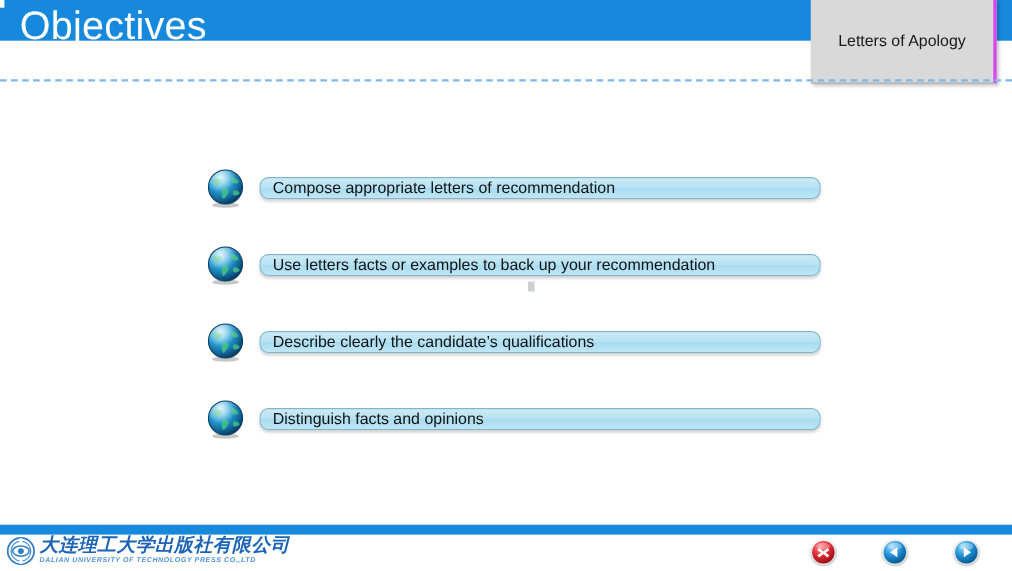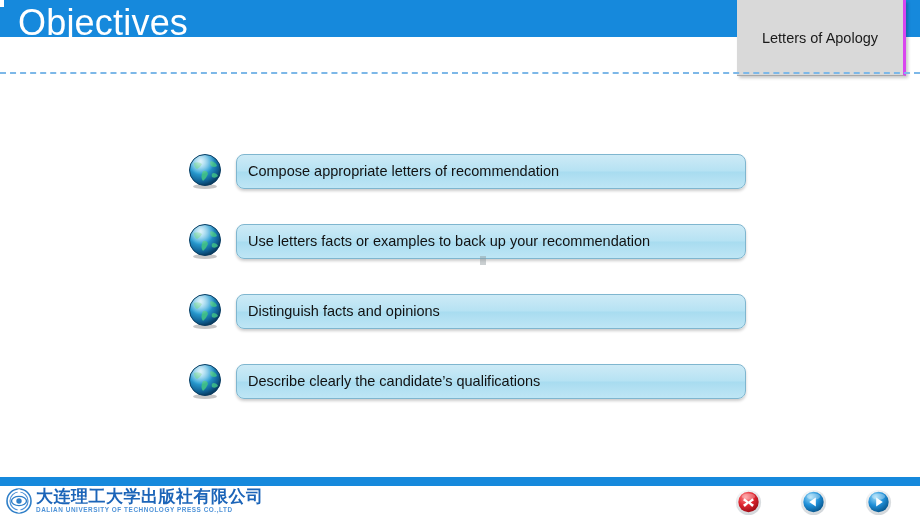--- a/index.html
+++ b/index.html
@@ -92,21 +92,21 @@
     height: 38px;
     flex: 0 0 38px;
     margin-right: 12px;
   }
   .globe-icon svg {
     display: block;
   }
   .bullet-pill {
     position: relative;
     flex: 1 1 auto;
-    height: 35px;
+    height: 20px;
     border-radius: 8px;
     border: 1px solid #7fb6cf;
     background: linear-gradient(to bottom, #cdeaf6 0%, #b6e2f3 48%, #a8dcf0 52%, #bfe6f5 100%);
     box-shadow: 0 2px 3px rgba(0,0,0,0.20);
     display: flex;
     align-items: center;
     box-sizing: border-box;
   }
   .bullet-text {
     padding-left: 11px;
@@ -145,20 +145,21 @@
     width: 26px;
     height: 26px;
     flex: 0 0 26px;
     margin-right: 4px;
   }
   .logo-text-block {
     display: flex;
     flex-direction: column;
     justify-content: center;
     line-height: 1;
+    font-style: italic;
   }
   .logo-cn {
     font-size: 17px;
     font-weight: bold;
     color: #1b64b8;
     white-space: nowrap;
     font-family: "DejaVu Sans", sans-serif;
     letter-spacing: 0.5px;
   }
   .logo-en {
@@ -259,39 +260,39 @@
         <circle cx="19" cy="18" r="15.5" fill="url(#gsea1)"></circle>
         <path d="M8 11 Q13 9 16 12 Q14 16 11 17 Q8 15 8 11 Z" fill="#3fbf86" opacity="0.92"></path>
         <path d="M17 19 Q21 18 22 22 Q20 27 17 29 Q14 25 17 19 Z" fill="#3fbf86" opacity="0.92"></path>
         <path d="M25 9 Q30 10 31 14 Q28 16 25 14 Q23 11 25 9 Z" fill="#3fbf86" opacity="0.88"></path>
         <path d="M27 21 Q31 21 32 24 Q29 27 26 25 Q25 22 27 21 Z" fill="#3fbf86" opacity="0.85"></path>
         <circle cx="19" cy="18" r="15.5" fill="url(#ggloss1)"></circle>
         <circle cx="19" cy="18" r="15.5" fill="none" stroke="#0a3e63" stroke-width="1"></circle>
       </svg>
     </span>
     <div class="bullet-pill">
-      <span class="bullet-text">Distinguish facts and opinions</span>
+      <span class="bullet-text">Describe clearly the candidate’s qualifications</span>
     </div>
   </div>
 
   <div class="bullet-row">
     <span class="globe-icon">
       <svg viewBox="0 0 38 38" width="38" height="38">
         <ellipse cx="19" cy="34.5" rx="12" ry="2.4" fill="rgba(0,0,0,0.22)"></ellipse>
         <circle cx="19" cy="18" r="15.5" fill="url(#gsea1)"></circle>
         <path d="M8 11 Q13 9 16 12 Q14 16 11 17 Q8 15 8 11 Z" fill="#3fbf86" opacity="0.92"></path>
         <path d="M17 19 Q21 18 22 22 Q20 27 17 29 Q14 25 17 19 Z" fill="#3fbf86" opacity="0.92"></path>
         <path d="M25 9 Q30 10 31 14 Q28 16 25 14 Q23 11 25 9 Z" fill="#3fbf86" opacity="0.88"></path>
         <path d="M27 21 Q31 21 32 24 Q29 27 26 25 Q25 22 27 21 Z" fill="#3fbf86" opacity="0.85"></path>
         <circle cx="19" cy="18" r="15.5" fill="url(#ggloss1)"></circle>
         <circle cx="19" cy="18" r="15.5" fill="none" stroke="#0a3e63" stroke-width="1"></circle>
       </svg>
     </span>
     <div class="bullet-pill">
-      <span class="bullet-text">Describe clearly the candidate’s qualifications</span>
+      <span class="bullet-text">Distinguish facts and opinions</span>
     </div>
   </div>
 
   <div class="cursor-artifact"></div>
 </div>
 
 <div class="footer-bar"></div>
 
 <div class="footer-logo">
   <span class="logo-mark">

